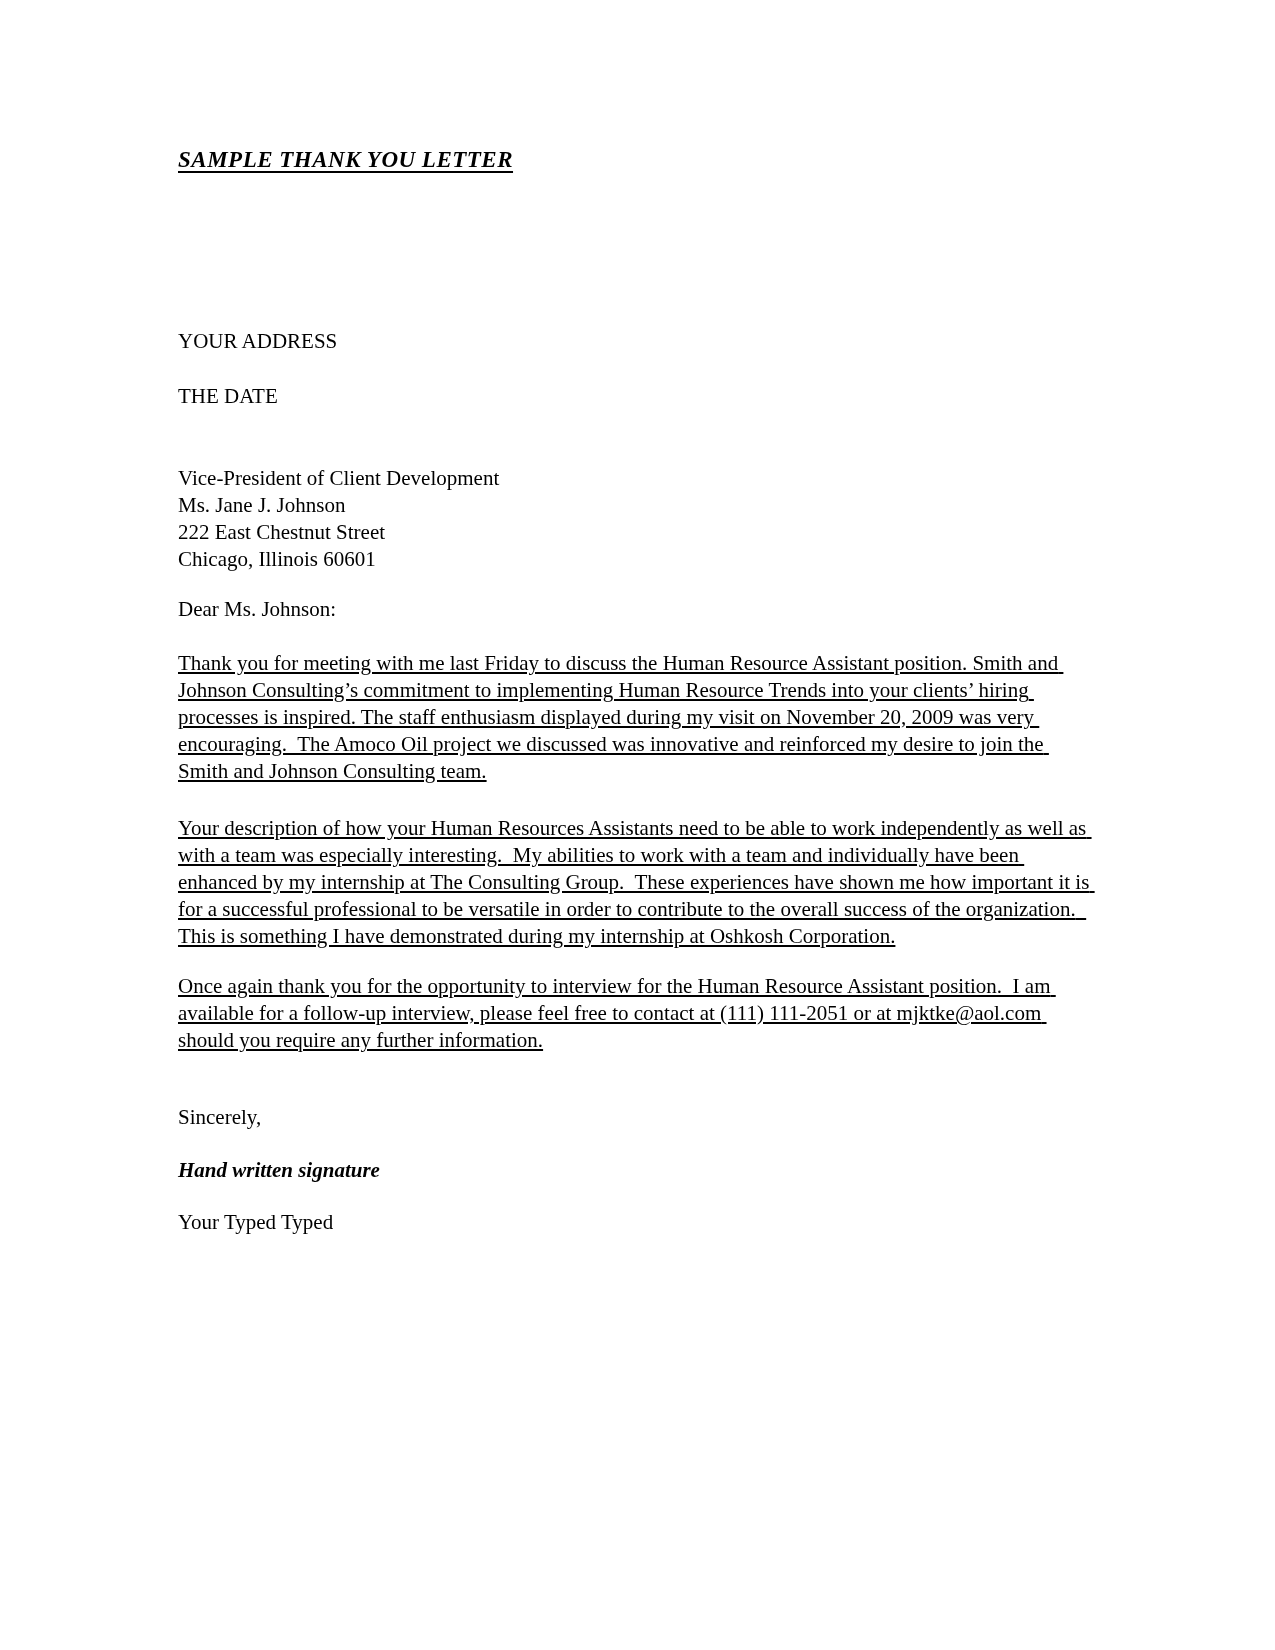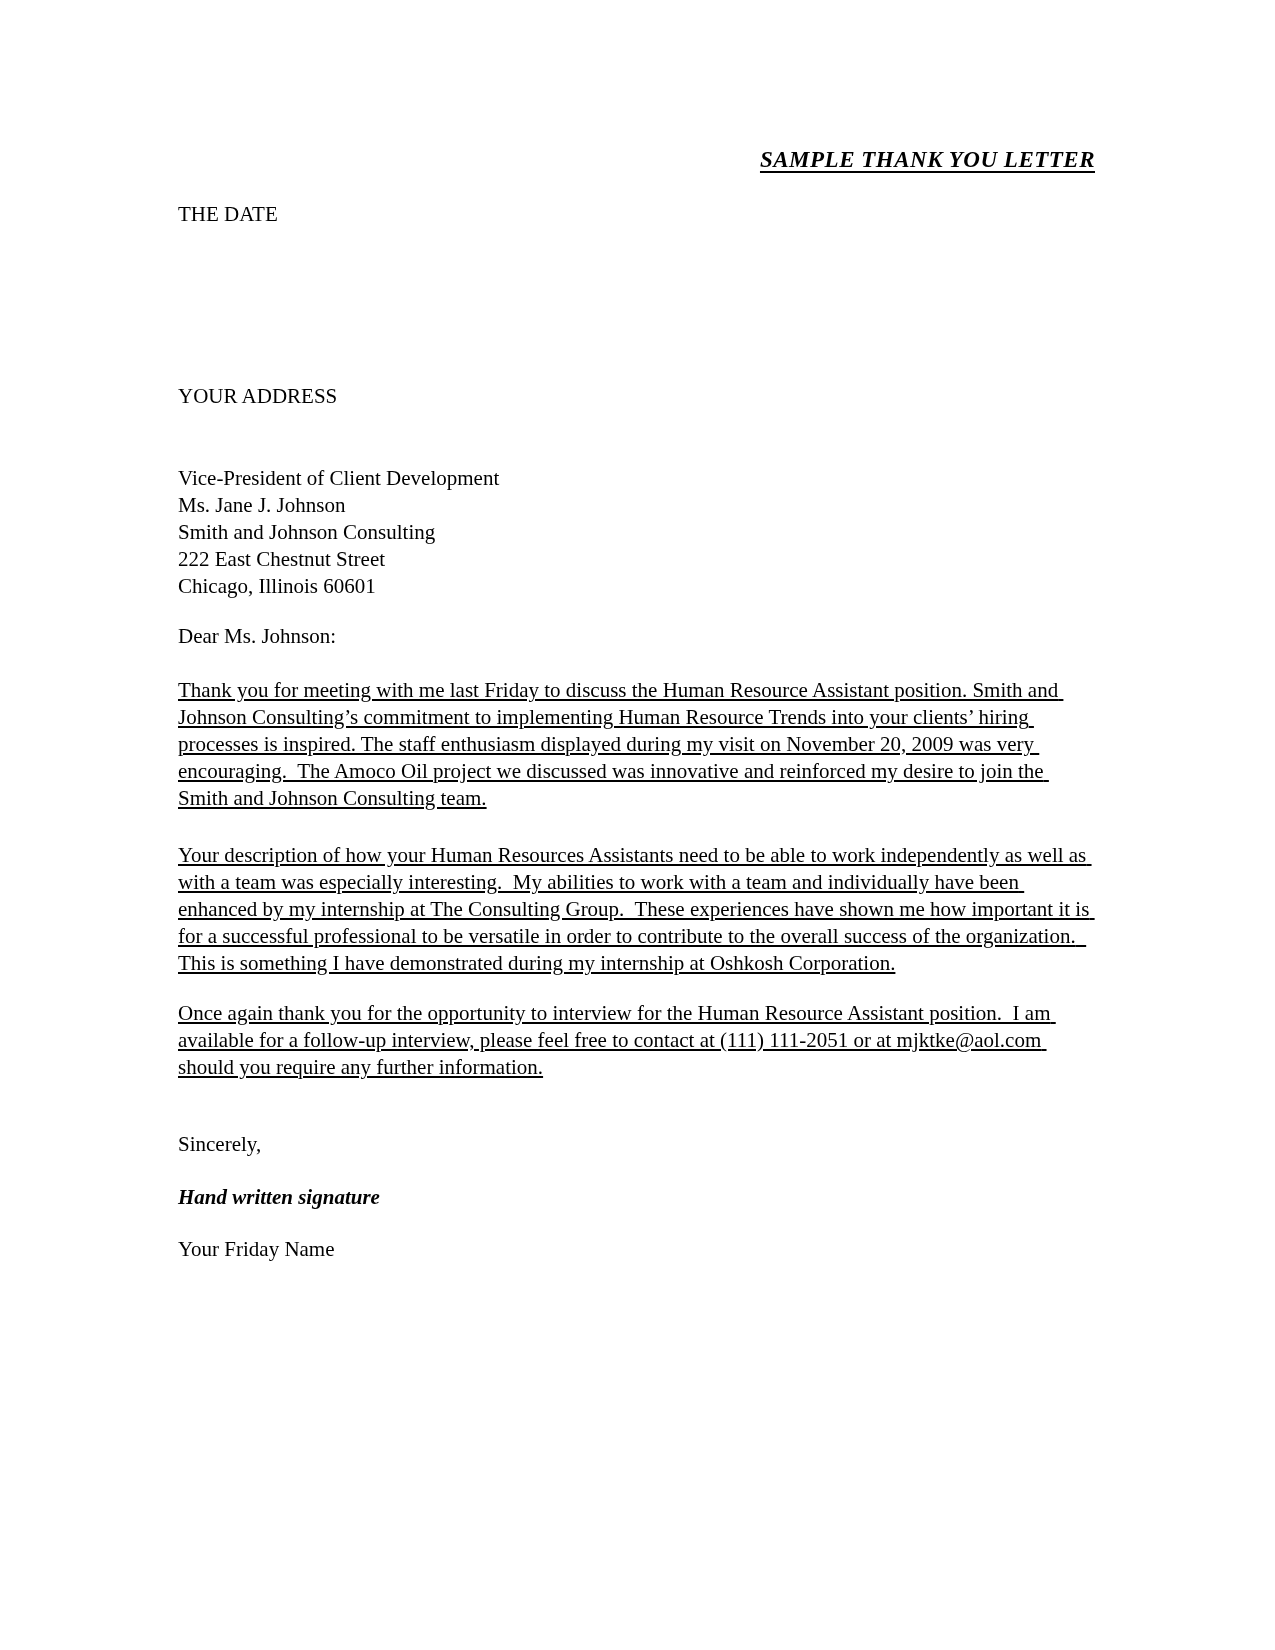--- a/index.html
+++ b/index.html
@@ -15,21 +15,21 @@
     color: #000000;
     font-family: "Liberation Serif", "DejaVu Serif", serif;
     font-size: 21px;
     line-height: 27px;
     overflow: hidden;
     box-sizing: border-box;
     padding: 0 180px 0 178px;
   }
   .doc-title {
     margin: 146px 0 0 0;
-    text-align: right;
+    text-align: left;
     font-size: 23px;
     font-weight: bold;
     font-style: italic;
     letter-spacing: 0.5px;
   }
   .doc-title .underlined {
     text-decoration: underline;
     text-decoration-thickness: 2px;
     text-underline-offset: 4px;
   }
@@ -49,39 +49,38 @@
   }
   .typed-name { margin-top: 25px; }
 </style>
 </head>
 <body>
 
 <div class="page">
 
   <h1 class="doc-title"><span class="underlined">SAMPLE THANK YOU LETTER</span></h1>
 
+  <p class="block address-placeholder">YOUR ADDRESS</p>
+
   <p class="block date-placeholder">THE DATE</p>
-
-  <p class="block address-placeholder">YOUR ADDRESS</p>
 
   <div class="recipient-block">
     <div class="block">Vice-President of Client Development</div>
     <div class="block">Ms. Jane J. Johnson</div>
-    <div class="block">Smith and Johnson Consulting</div>
     <div class="block">222 East Chestnut Street</div>
     <div class="block">Chicago, Illinois 60601</div>
   </div>
 
   <p class="block salutation">Dear Ms. Johnson:</p>
 
   <p class="block para para-1">Thank you for meeting with me last Friday to discuss the Human Resource Assistant position. Smith and Johnson Consulting’s commitment to implementing Human Resource Trends into your clients’ hiring processes is inspired. The staff enthusiasm displayed during my visit on November 20, 2009 was very encouraging.  The Amoco Oil project we discussed was innovative and reinforced my desire to join the Smith and Johnson Consulting team.</p>
 
   <p class="block para para-2">Your description of how your Human Resources Assistants need to be able to work independently as well as with a team was especially interesting.  My abilities to work with a team and individually have been enhanced by my internship at The Consulting Group.  These experiences have shown me how important it is for a successful professional to be versatile in order to contribute to the overall success of the organization.  This is something I have demonstrated during my internship at Oshkosh Corporation.</p>
 
   <p class="block para para-3">Once again thank you for the opportunity to interview for the Human Resource Assistant position.  I am available for a follow-up interview, please feel free to contact at (111) 111-2051 or at mjktke@aol.com should you require any further information.</p>
 
   <p class="block closing">Sincerely,</p>
 
   <p class="block signature-line">Hand written signature</p>
 
-  <p class="block typed-name">Your Friday Name</p>
+  <p class="block typed-name">Your Typed Typed</p>
 
 </div>
 
 </body></html>

